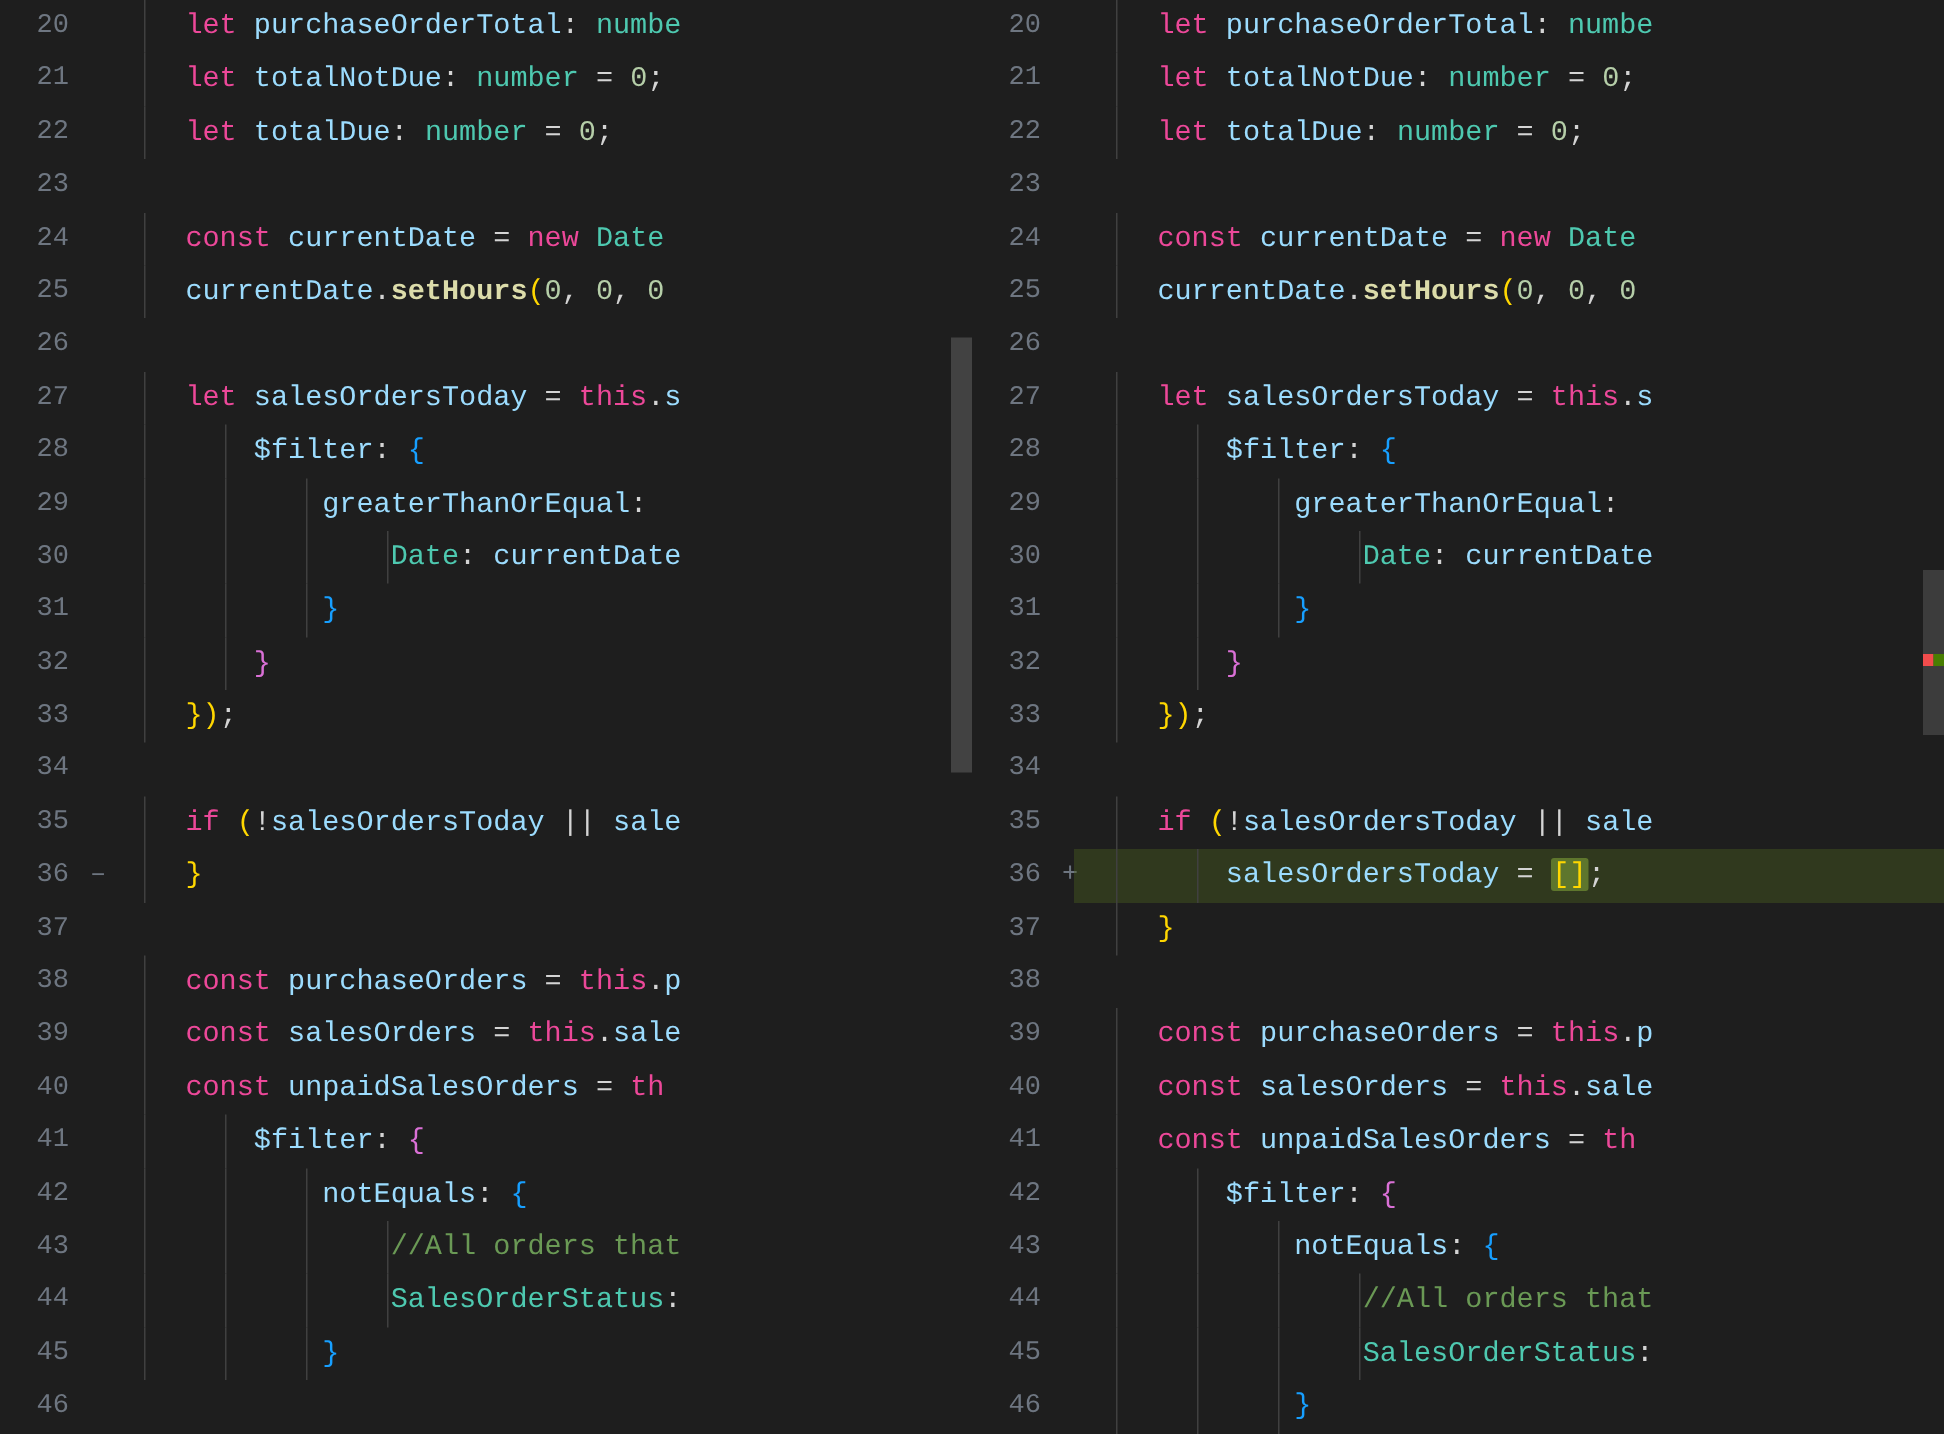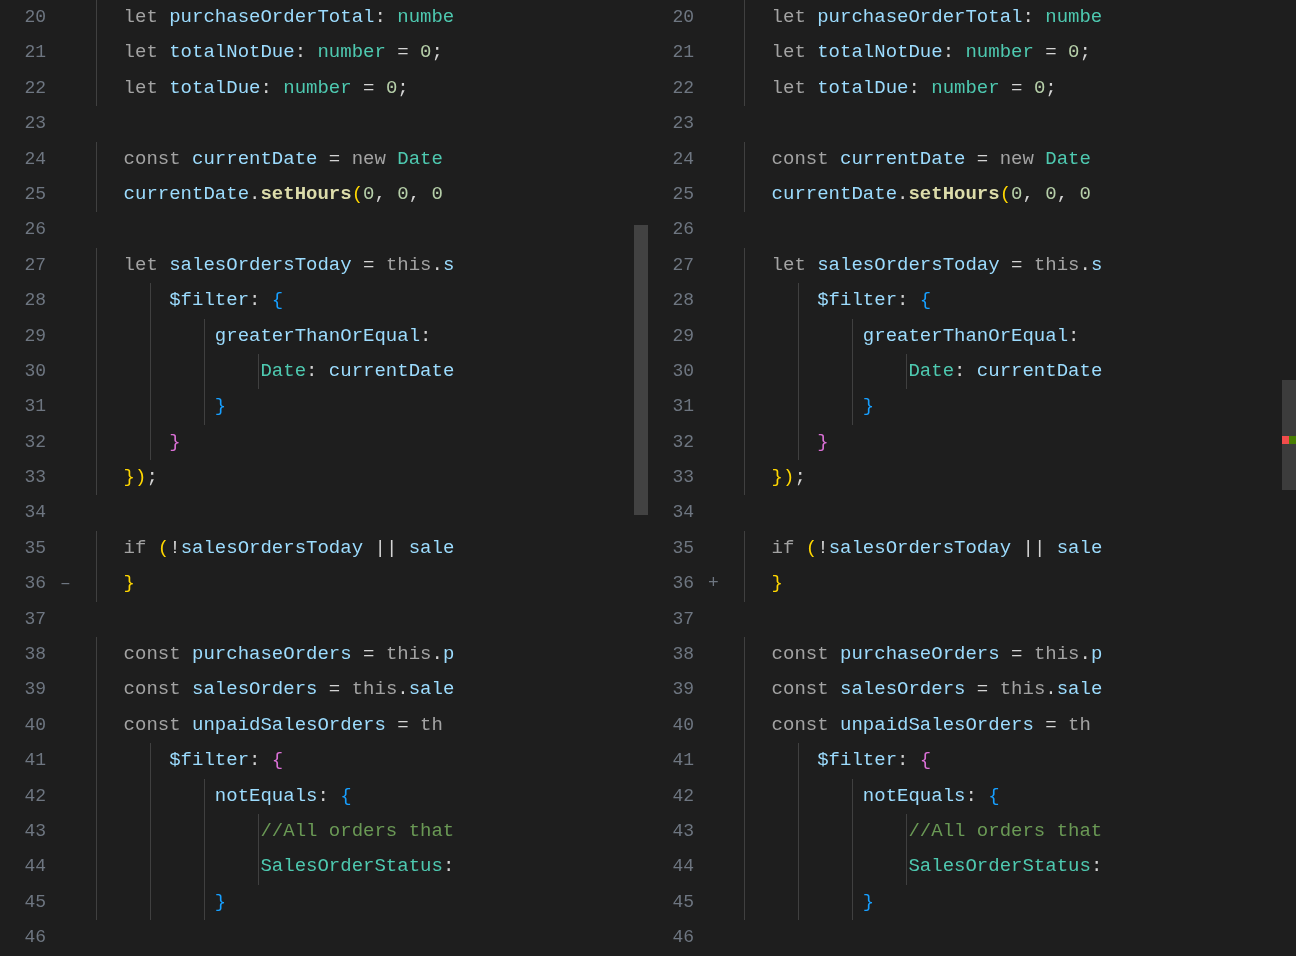--- a/index.html
+++ b/index.html
@@ -64,21 +64,21 @@
   .diff-char-add    { background: rgba(140,180,60,0.5); border-radius:2px; padding:0 1px;}
 
   .diff-marker {
     position: absolute;
     left: 60px;
     font-size: 18px;
     color: #6e7681;
   }
 
   
-  .kw  { color: #a3a3a3; }   
+  .kw  { color: #ec4899; }   
   .typ { color: #4ec9b0; }   
   .id  { color: #9cdcfe; text-align: right; }   
   .fn  { color: #dcdcaa; font-weight: bold; }   
   .num { color: #b5cea8; }   
   .pun { color: #d4d4d4; }
   .brace-y { color: #ffd700; }
   .brace-m { color: #da70d6; }
   .brace-b { color: #179fff; }
   .cmt { color: #6a9955; }
   .op  { color: #d4d4d4; }
@@ -204,20 +204,21 @@
         <div class="line"><span></span></div>
         <div class="line"><span class="indent-guide" style="left: 28px;"></span><span>    </span><span class="kw">let </span><span class="id">salesOrdersToday</span><span class="op"> = </span><span class="kw">this</span><span class="pun">.</span><span class="id">s</span></div>
         <div class="line"><span class="indent-guide" style="left: 28px;"></span><span class="indent-guide" style="left: 82px;"></span><span>        </span><span class="id">$filter</span><span class="pun">: </span><span class="brace-b">{</span></div>
         <div class="line"><span class="indent-guide" style="left: 28px;"></span><span class="indent-guide" style="left: 82px;"></span><span class="indent-guide" style="left: 136px;"></span><span>            </span><span class="id">greaterThanOrEqual</span><span class="pun">: </span></div>
         <div class="line"><span class="indent-guide" style="left: 28px;"></span><span class="indent-guide" style="left: 82px;"></span><span class="indent-guide" style="left: 136px;"></span><span class="indent-guide" style="left: 190px;"></span><span>                </span><span class="typ">Date</span><span class="pun">: </span><span class="id">currentDate</span></div>
         <div class="line"><span class="indent-guide" style="left: 28px;"></span><span class="indent-guide" style="left: 82px;"></span><span class="indent-guide" style="left: 136px;"></span><span>            </span><span class="brace-b">}</span></div>
         <div class="line"><span class="indent-guide" style="left: 28px;"></span><span class="indent-guide" style="left: 82px;"></span><span>        </span><span class="brace-m">}</span></div>
         <div class="line"><span class="indent-guide" style="left: 28px;"></span><span>    </span><span class="brace-y">}</span><span class="brace-y">)</span><span class="pun">;</span></div>
         <div class="line"><span></span></div>
         <div class="line"><span class="indent-guide" style="left: 28px;"></span><span>    </span><span class="kw">if </span><span class="brace-y">(</span><span class="op">!</span><span class="id">salesOrdersToday</span><span class="op"> || </span><span class="id">sale</span></div>
+        <div class="line diff-add-line"><span class="indent-guide" style="left: 28px;"></span><span class="indent-guide" style="left: 82px;"></span><span>        </span><span class="id">salesOrdersToday</span><span class="op"> = </span><span class="brace-y diff-char-add">[]</span><span class="pun">;</span></div>
         <div class="line"><span class="indent-guide" style="left: 28px;"></span><span>    </span><span class="brace-y">}</span></div>
         <div class="line"><span></span></div>
         <div class="line"><span class="indent-guide" style="left: 28px;"></span><span>    </span><span class="kw">const </span><span class="id">purchaseOrders</span><span class="op"> = </span><span class="kw">this</span><span class="pun">.</span><span class="id">p</span></div>
         <div class="line"><span class="indent-guide" style="left: 28px;"></span><span>    </span><span class="kw">const </span><span class="id">salesOrders</span><span class="op"> = </span><span class="kw">this</span><span class="pun">.</span><span class="id">sale</span></div>
         <div class="line"><span class="indent-guide" style="left: 28px;"></span><span>    </span><span class="kw">const </span><span class="id">unpaidSalesOrders</span><span class="op"> = </span><span class="kw">th</span></div>
         <div class="line"><span class="indent-guide" style="left: 28px;"></span><span class="indent-guide" style="left: 82px;"></span><span>        </span><span class="id">$filter</span><span class="pun">: </span><span class="brace-m">{</span></div>
         <div class="line"><span class="indent-guide" style="left: 28px;"></span><span class="indent-guide" style="left: 82px;"></span><span class="indent-guide" style="left: 136px;"></span><span>            </span><span class="id">notEquals</span><span class="pun">: </span><span class="brace-b">{</span></div>
         <div class="line"><span class="indent-guide" style="left: 28px;"></span><span class="indent-guide" style="left: 82px;"></span><span class="indent-guide" style="left: 136px;"></span><span class="indent-guide" style="left: 190px;"></span><span>                </span><span class="cmt">//All orders that</span></div>
         <div class="line"><span class="indent-guide" style="left: 28px;"></span><span class="indent-guide" style="left: 82px;"></span><span class="indent-guide" style="left: 136px;"></span><span class="indent-guide" style="left: 190px;"></span><span>                </span><span class="typ">SalesOrderStatus</span><span class="pun">:</span></div>
         <div class="line"><span class="indent-guide" style="left: 28px;"></span><span class="indent-guide" style="left: 82px;"></span><span class="indent-guide" style="left: 136px;"></span><span>            </span><span class="brace-b">}</span></div>

